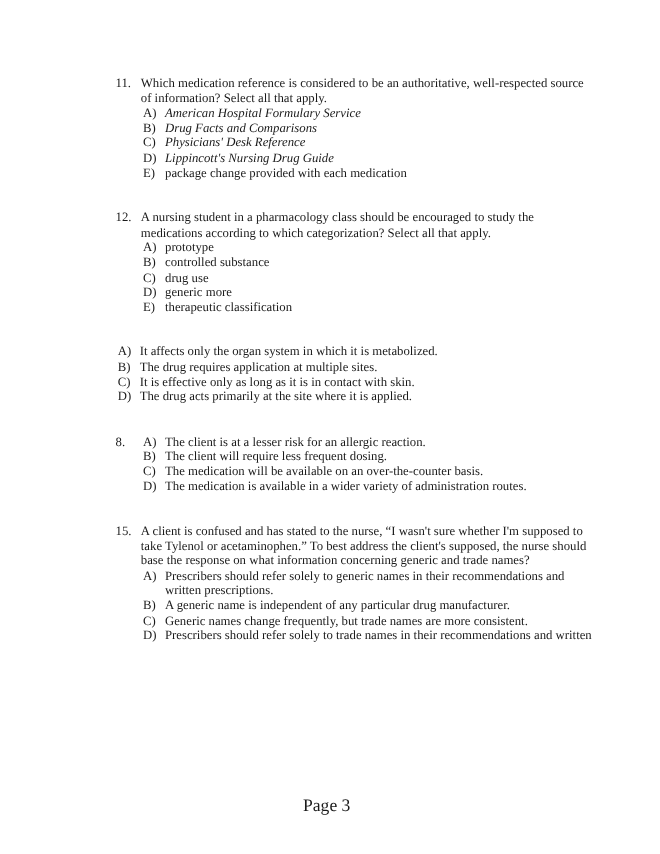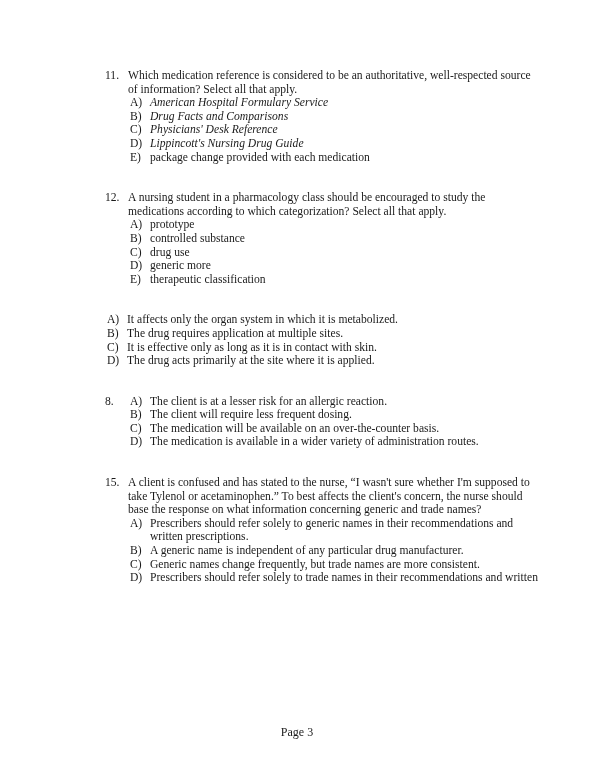--- a/index.html
+++ b/index.html
@@ -35,21 +35,21 @@
   .option { display: flex; }
   .letter { flex: 0 0 20px; width: 20px; }
   .otext { flex: 1; min-width: 0; }
   .italic { font-style: italic; }
   .page-footer {
     position: absolute;
     top: 726px;
     left: 0;
     width: 594px;
     text-align: center;
-    font-size: 12px;
+    font-size: 16px;
     line-height: 13px;
   }
 </style>
 </head>
 <body>
 
 <div class="page">
   <main class="content">
       <div class="question">
         <div class="qnum">11.</div>
@@ -196,21 +196,21 @@
               </span>
             </div>
           </div>
         </div>
       </div>
       <div class="question">
         <div class="qnum">15.</div>
         <div class="qbody">
           <div class="stem">
             <span class="line">A client is confused and has stated to the nurse, “I wasn't sure whether I'm supposed to</span>
-            <span class="line">take Tylenol or acetaminophen.” To best affects the client's concern, the nurse should</span>
+            <span class="line">take Tylenol or acetaminophen.” To best address the client's supposed, the nurse should</span>
             <span class="line">base the response on what information concerning generic and trade names?</span>
           </div>
           <div class="options">
             <div class="option">
               <span class="letter">A)</span>
               <span class="otext">
                 <span class="line">Prescribers should refer solely to generic names in their recommendations and</span>
                 <span class="line">written prescriptions.</span>
               </span>
             </div>

